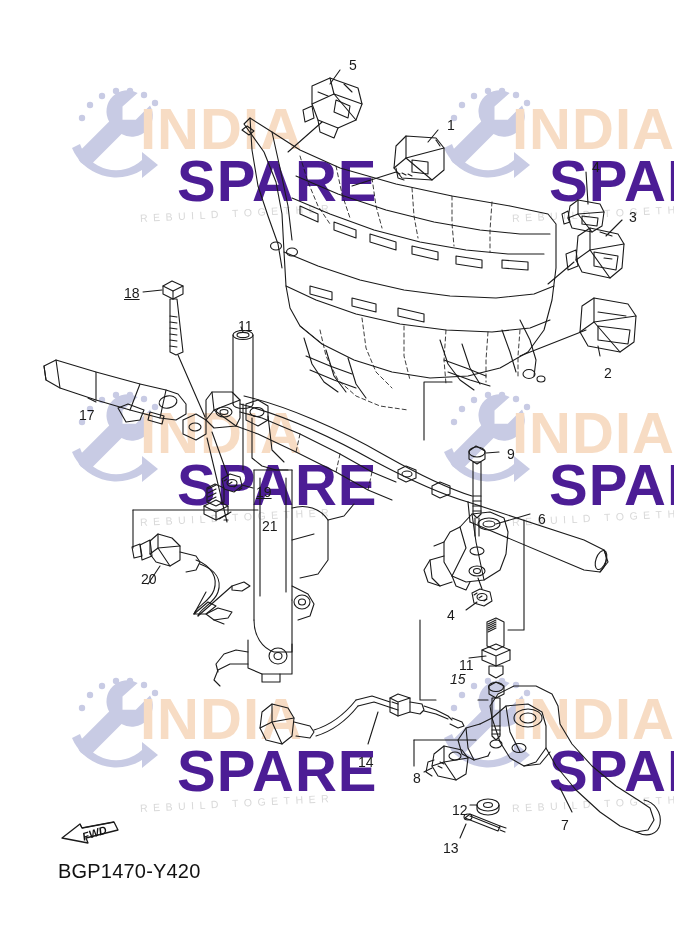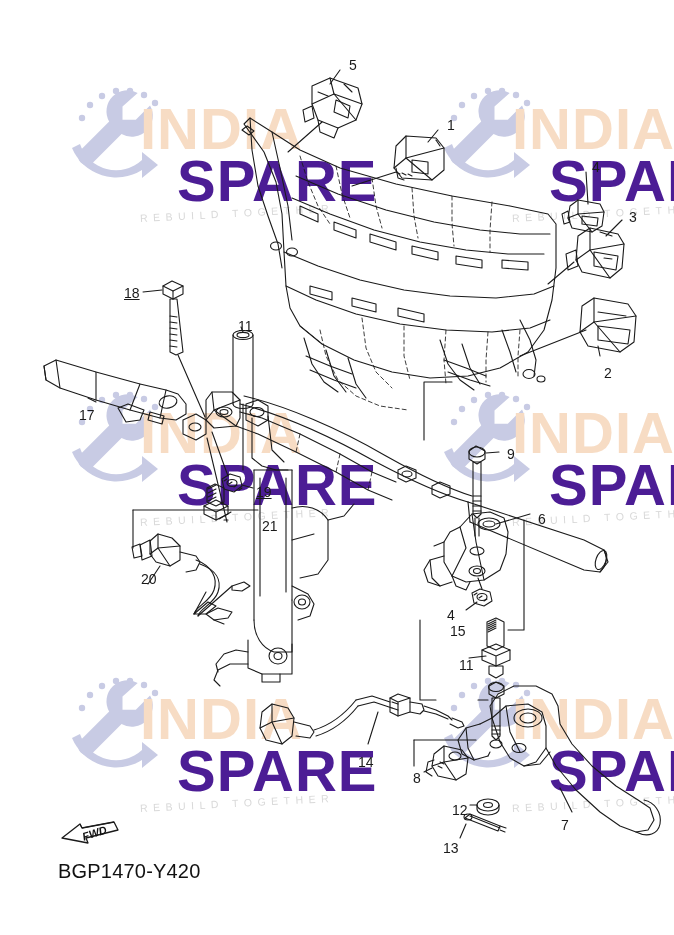--- a/index.html
+++ b/index.html
@@ -644,21 +644,21 @@
       <div class="callout-num" style="left: 604px; top: 366px;">2</div>
       <div class="callout-num" style="left: 124px; top: 286px; text-decoration: underline;">18</div>
       <div class="callout-num" style="left: 238px; top: 319px;">11</div>
       <div class="callout-num" style="left: 79px; top: 408px;">17</div>
       <div class="callout-num" style="left: 256px; top: 485px; text-decoration: underline;">19</div>
       <div class="callout-num" style="left: 230px; top: 519px; margin-left: 32px;">21</div>
       <div class="callout-num" style="left: 141px; top: 572px;">20</div>
       <div class="callout-num" style="left: 507px; top: 447px;">9</div>
       <div class="callout-num" style="left: 538px; top: 512px;">6</div>
       <div class="callout-num" style="left: 447px; top: 608px;">4</div>
-      <div class="callout-num" style="left: 450px; top: 624px;">15</div>
+      <div class="callout-num" style="left: 450px; top: 672px; font-style: italic;">15</div>
       <div class="callout-num" style="left: 459px; top: 658px;">11</div>
       <div class="callout-num" style="left: 358px; top: 755px; text-align: right;">14</div>
       <div class="callout-num" style="left: 413px; top: 771px;">8</div>
       <div class="callout-num" style="left: 452px; top: 803px;">12</div>
       <div class="callout-num" style="left: 561px; top: 818px;">7</div>
       <div class="callout-num" style="left: 443px; top: 841px;">13</div>
     </div>
 
 </div>
 

